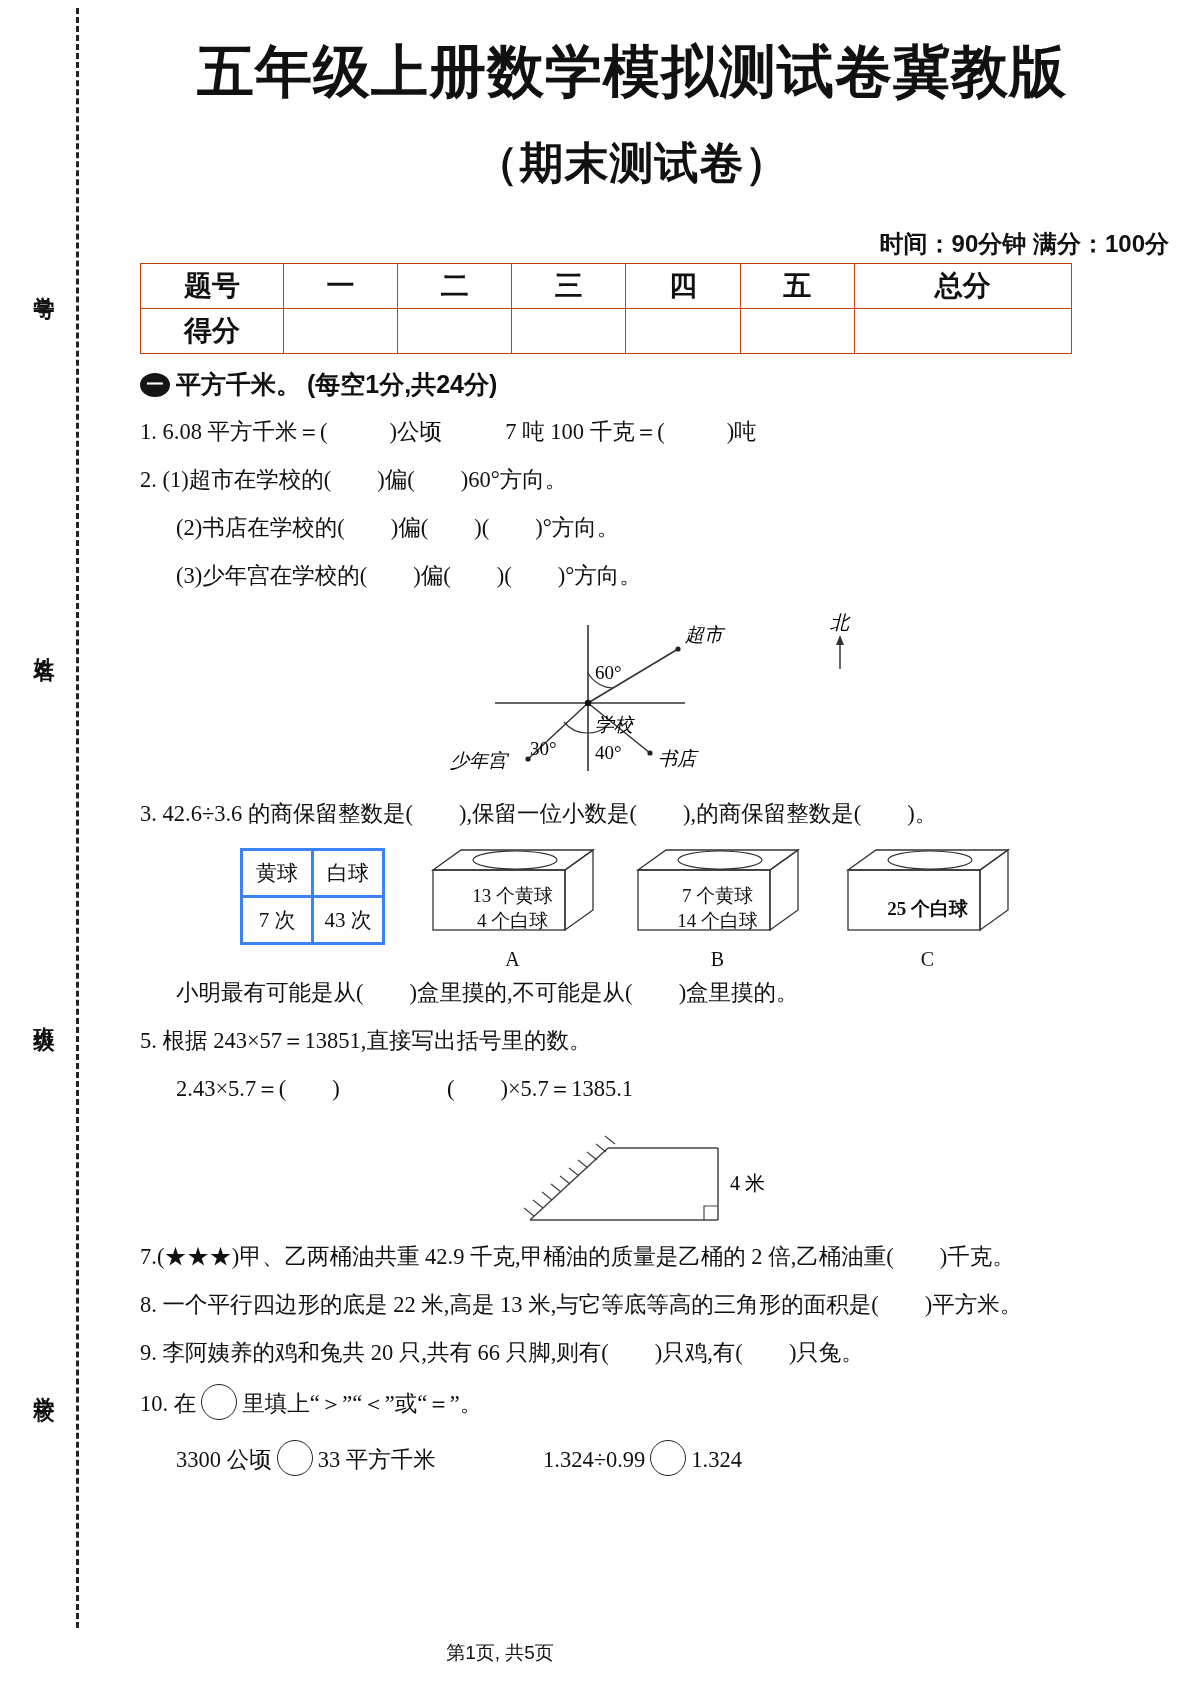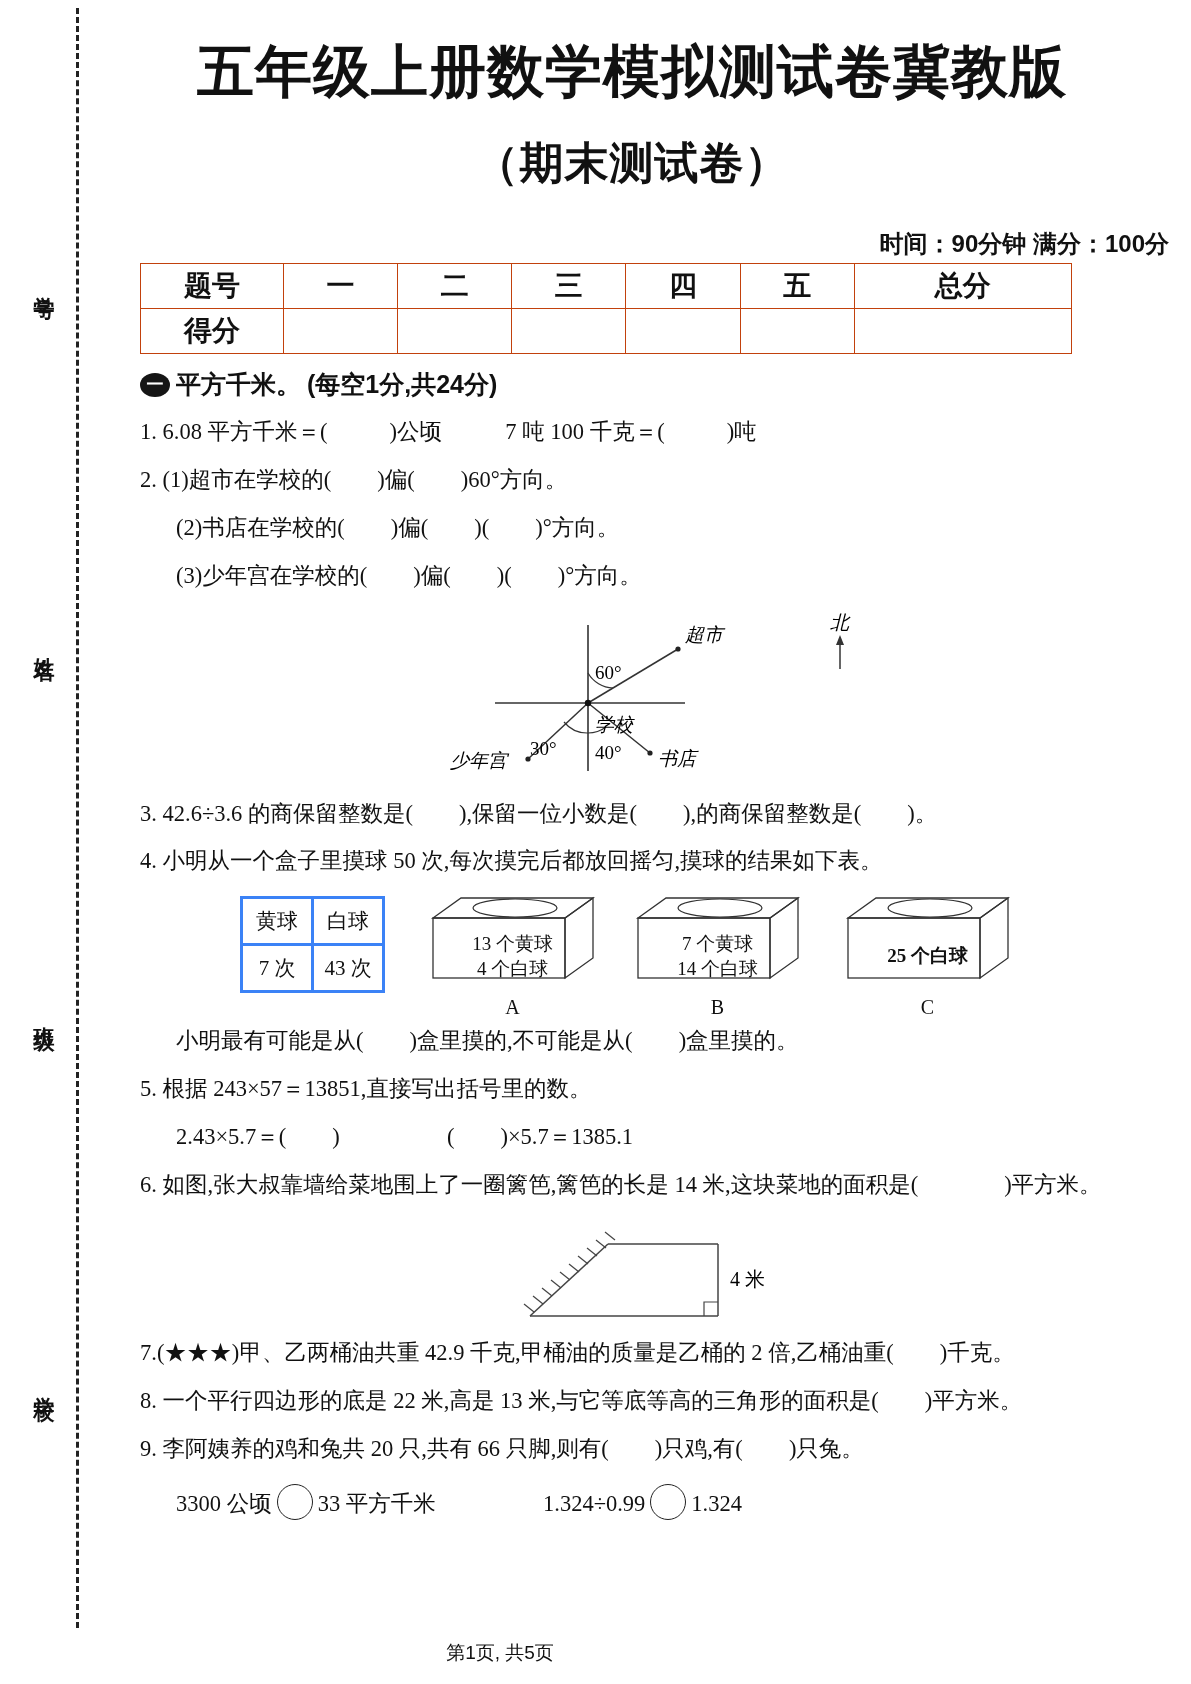--- a/index.html
+++ b/index.html
@@ -254,24 +254,20 @@
         <text x="455" y="152" font-size="19">40°</text>
         <text x="390" y="148" font-size="19">30°</text>
       </svg>
     </div>
 
     <div class="q">
       <span>3.</span>
       <span>42.6÷3.6 的商保留整数是(</span><span class="sp-s"></span><span>),保留一位小数是(</span><span class="sp-s"></span><span>),的商保留整数是(</span><span class="sp-s"></span><span>)。</span>
     </div>
 
-    <div class="q">
-      <span>4.</span>
-      <span>小明从一个盒子里摸球 50 次,每次摸完后都放回摇匀,摸球的结果如下表。</span>
-    </div>
 
     <div class="ball-row">
       <table class="ball-table">
         <tbody>
             <tr>
           <td>黄球</td>
           <td>白球</td>
         </tr>
         <tr>
           <td>7 次</td>
@@ -329,24 +325,20 @@
     <div class="q">
       <span>5.</span>
       <span>根据 243×57＝13851,直接写出括号里的数。</span>
     </div>
     <div class="q indent">
       <span>2.43×5.7＝(</span><span class="sp-s"></span><span>)</span>
       <span class="gap-l"></span>
       <span>(</span><span class="sp-s"></span><span>)×5.7＝1385.1</span>
     </div>
 
-    <div class="q">
-      <span>6.</span>
-      <span>如图,张大叔靠墙给菜地围上了一圈篱笆,篱笆的长是 14 米,这块菜地的面积是(</span><span class="sp-l"></span><span>)平方米。</span>
-    </div>
 
     <div class="trap-wrap">
       <svg width="940" height="112" viewBox="0 0 940 112">
 
         <line x1="390" y1="100" x2="468" y2="28" stroke="#444" stroke-width="1.5"></line>
         <line x1="468" y1="28" x2="578" y2="28" stroke="#444" stroke-width="1.5"></line>
         <line x1="578" y1="28" x2="578" y2="100" stroke="#444" stroke-width="1.5"></line>
         <line x1="390" y1="100" x2="578" y2="100" stroke="#444" stroke-width="1.5"></line>
 
         <g stroke="#444" stroke-width="1.2">
@@ -374,20 +366,24 @@
     <div class="q">
       <span>8.</span>
       <span>一个平行四边形的底是 22 米,高是 13 米,与它等底等高的三角形的面积是(</span><span class="sp-s"></span><span>)平方米。</span>
     </div>
 
     <div class="q">
       <span>9.</span>
       <span>李阿姨养的鸡和兔共 20 只,共有 66 只脚,则有(</span><span class="sp-s"></span><span>)只鸡,有(</span><span class="sp-s"></span><span>)只兔。</span>
     </div>
 
+    <div class="q">
+      <span>10.</span>
+      <span>在</span><span class="ocirc"></span><span>里填上“＞”“＜”或“＝”。</span>
+    </div>
     <div class="q indent" style="margin-top:18px;">
       <span>3300 公顷</span><span class="ocirc"></span><span>33 平方千米</span>
       <span class="gap-l"></span>
       <span>1.324÷0.99</span><span class="ocirc"></span><span>1.324</span>
     </div>
 
   </div>
 
   <div class="footer">第1页, 共5页</div>
 </div>

